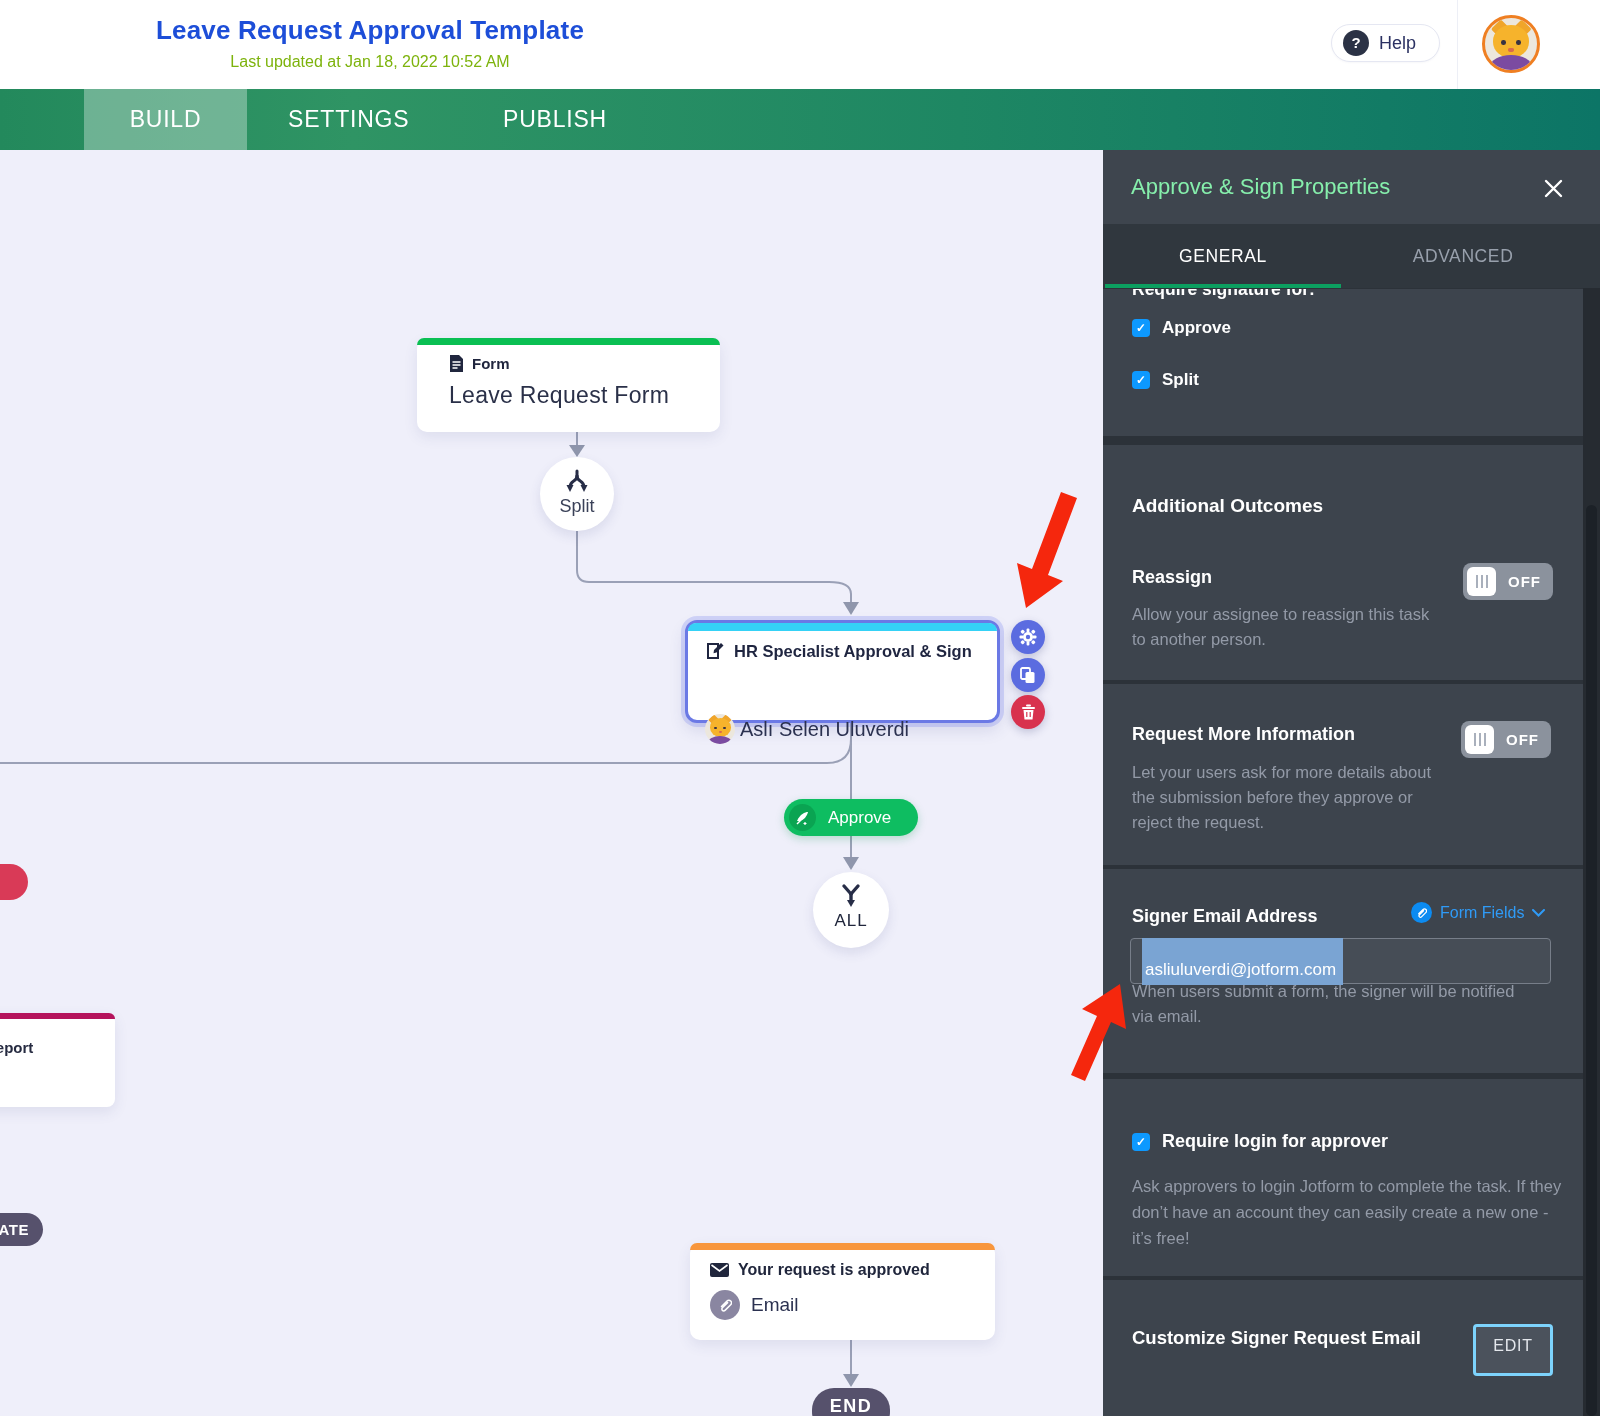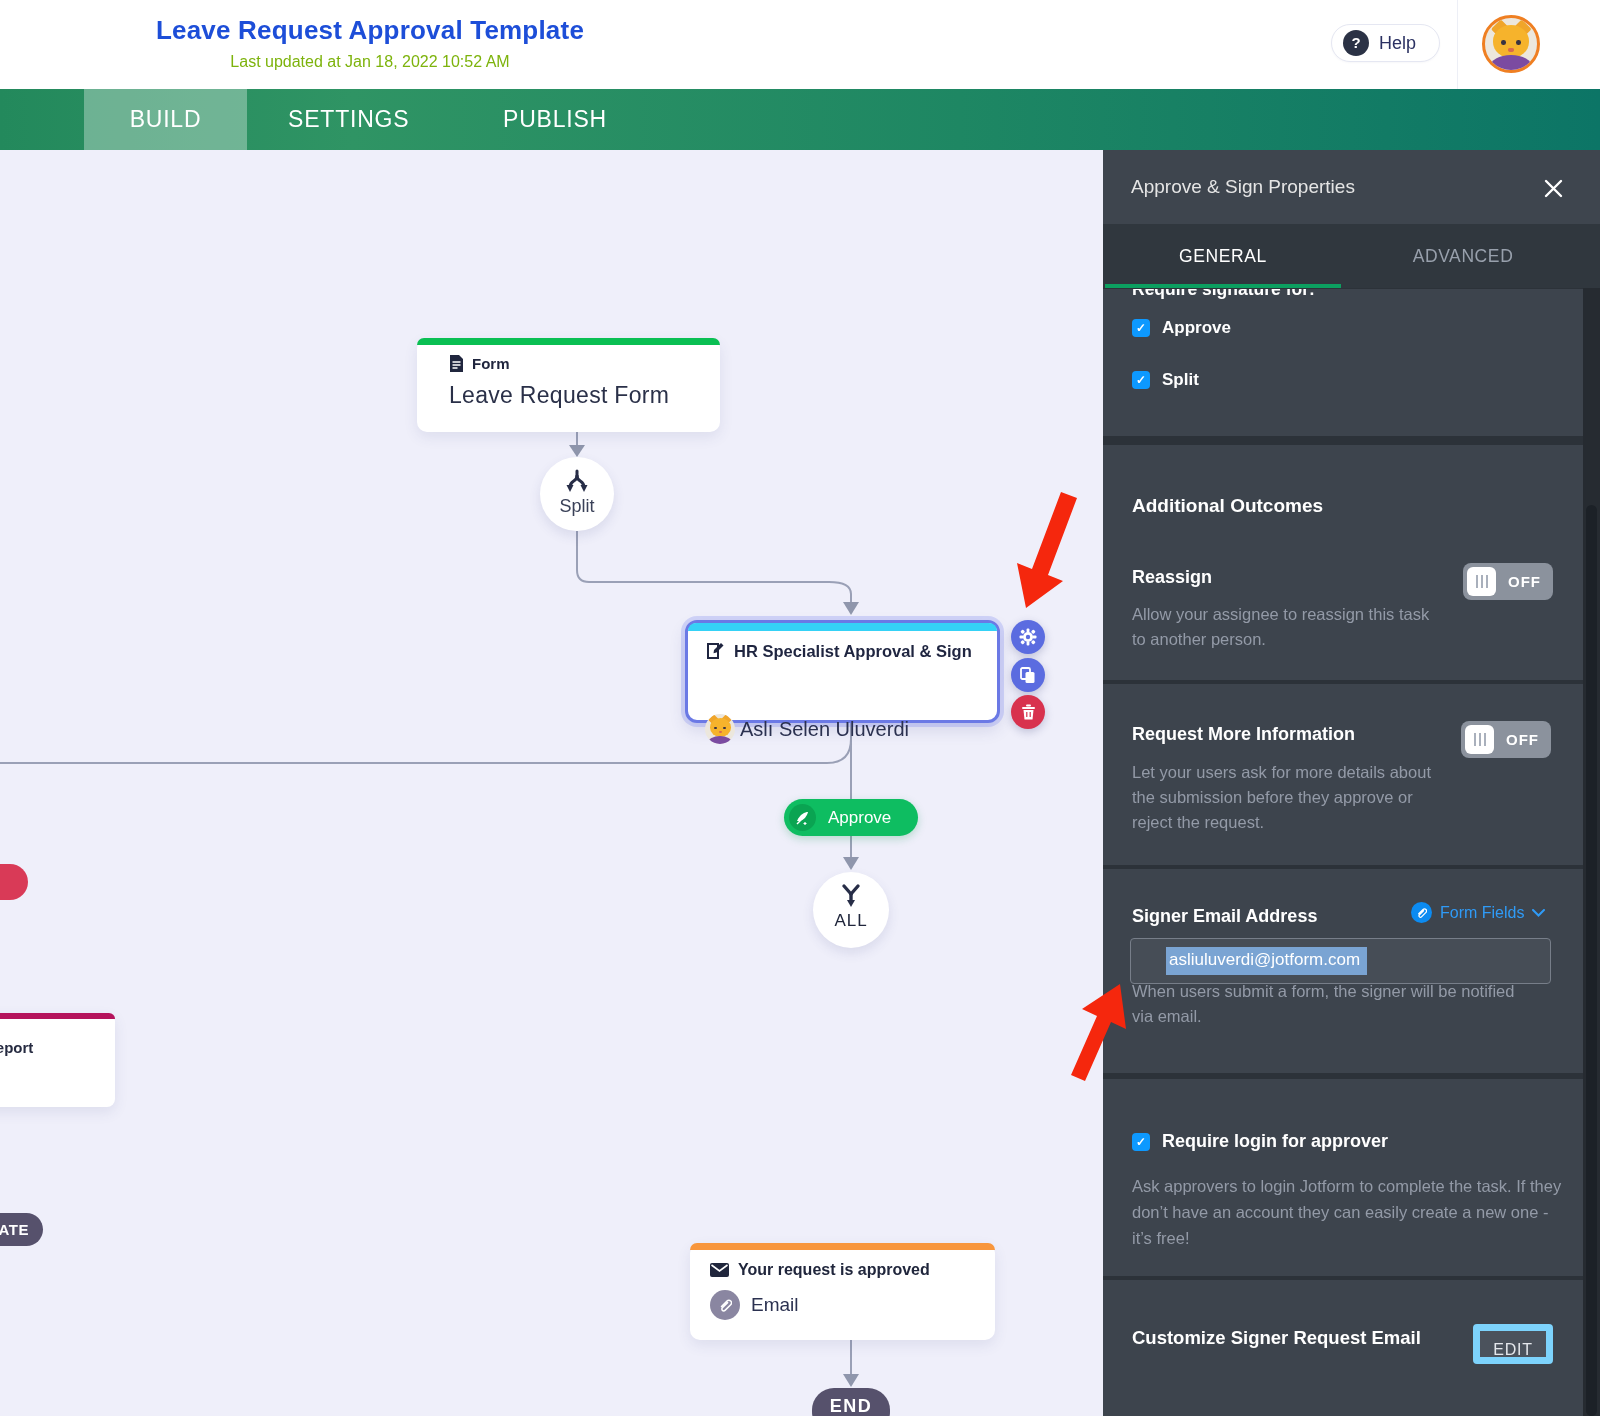--- a/index.html
+++ b/index.html
@@ -99,21 +99,21 @@
   .report-partial .bar { height:6px; border-radius:8px 8px 0 0; }
   .report-partial .rp-label { position:absolute; left:230px; top:26px; font-size:15px;
     font-weight:700; color:#262b41; }
   .ate-partial { position:absolute; left:-62px; top:1063px; width:105px; height:33px;
     border-radius:17px; background:#56516c; color:#fff; font-size:15px; font-weight:700;
     text-align:right; line-height:33px; padding-right:14px; letter-spacing:.5px; }
 
   
   .panel { left:1103px; top:150px; width:497px; height:1266px; background:#2c3239; z-index:6; }
   .p-header { position:absolute; left:0; top:0; width:100%; height:74px; background:#3e454e; }
-  .p-title { position:absolute; left:28px; top:0; line-height:74px; font-size:19px; font-weight:500; color:#e5e5e5; }
+  .p-title { position:absolute; left:28px; top:0; line-height:74px; font-size:22px; font-weight:500; color:#86efac; }
   .p-close { position:absolute; left:435px; top:23px; width:30px; height:30px; display:flex;
     align-items:center; justify-content:center; cursor:pointer; }
   .p-tabs { position:absolute; left:0; top:74px; width:100%; height:64px; background:#30373e; }
   .p-tab { position:absolute; top:0; width:240px; text-align:center; line-height:64px;
     font-size:17.5px; letter-spacing:.6px; cursor:pointer; }
   .p-tab-general { left:0; color:#ffffff; }
   .p-tab-advanced { left:240px; color:#98a0ac; }
   .p-tab-underline { position:absolute; left:2px; bottom:0; width:236px; height:4px; background:#0c9f60; }
   .sec { position:absolute; left:0; width:480px; background:#3d444d; overflow:hidden; }
   .sec-a { top:139px; height:147px; }
@@ -135,23 +135,23 @@
   .toggle .knob i { display:block; width:2px; height:13px; background:#a9b0bc; }
   .toggle .t-state { position:absolute; left:45px; top:0; line-height:37px; font-size:15px;
     font-weight:700; color:#fff; letter-spacing:1px; }
   .ff-link { position:absolute; left:308px; top:33px; display:flex; align-items:center; gap:8px; cursor:pointer; }
   .ff-circle { width:21px; height:21px; border-radius:50%; background:#0c8bf1; display:flex;
     align-items:center; justify-content:center; }
   .ff-label { color:#2f9bf7; font-size:16px; }
   .email-input { position:absolute; left:27px; top:69px; width:421px; height:46px; background:#464d56;
     border:1px solid #777e89; border-radius:4px; display:flex; align-items:center; padding-left:11px;
     cursor:text; }
-  .email-sel { background:#7aa4d3; color:#fff; font-size:17px; padding:3px 7px 5px 3px;margin-left:24px; }
-  .edit-btn { position:absolute; left:370px; top:44px; width:80px; height:40px; background:#4b525c;
-    border:7px solid #7dd3fc; border-radius:4px; color:#e4e7ec; font-size:16px; letter-spacing:.8px;
+  .email-sel { background:#7aa4d3; color:#fff; font-size:17px; padding:22px 7px 5px 3px; }
+  .edit-btn { position:absolute; left:370px; top:44px; width:80px; height:52px; background:#4b525c;
+    border:3px solid #7dd3fc; border-radius:4px; color:#e4e7ec; font-size:16px; letter-spacing:.8px;
     text-align:center; line-height:38px; cursor:pointer; }
   .p-right-strip { position:absolute; left:480px; top:138px; width:17px; height:1128px; background:#262b31; }
   .p-scroll-thumb { position:absolute; left:483px; top:355px; width:11px; height:911px;
     border-radius:6px; background:#1c2127; cursor:pointer; }
 
   
   .red-arrows { left:0; top:0; width:1600px; height:1416px; z-index:60; pointer-events:none; }
 </style>
 </head>
 <body>

